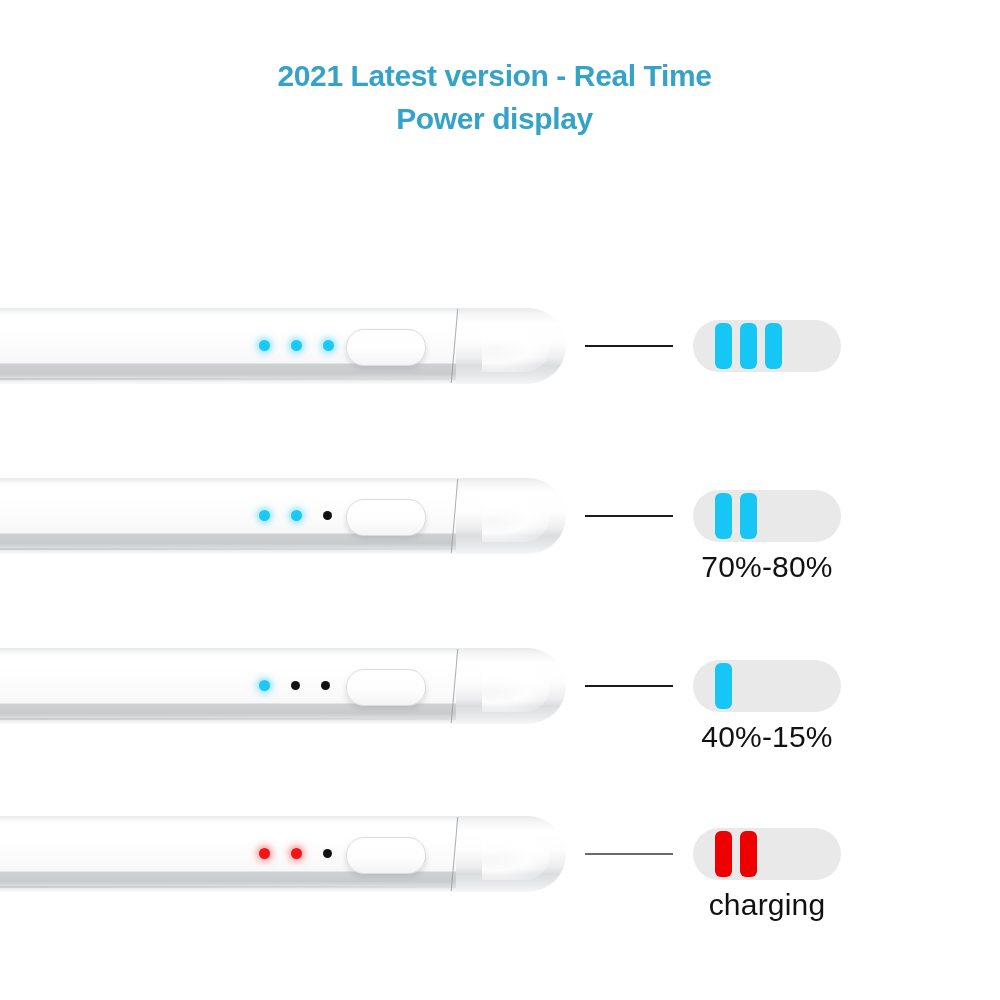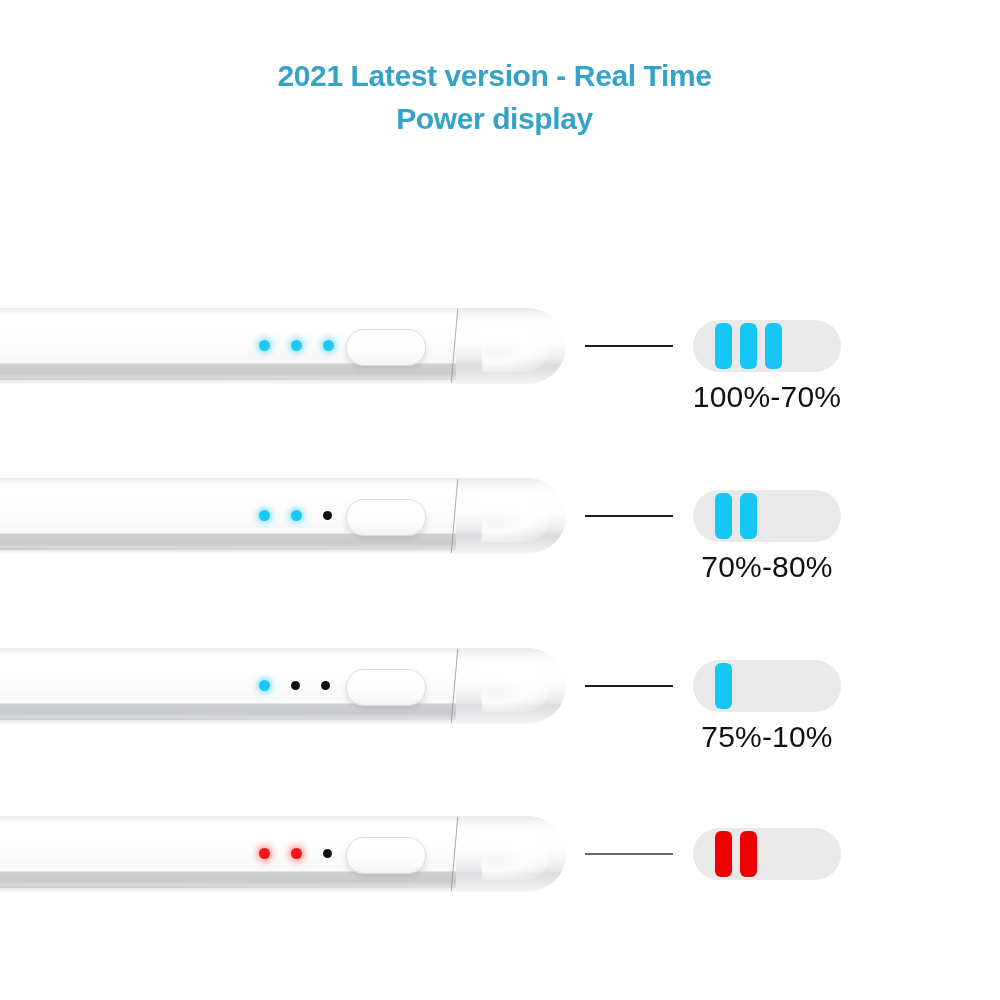--- a/index.html
+++ b/index.html
@@ -231,21 +231,20 @@
           <div class="led on-blue"></div>
         </div>
         <div class="pen-button"></div>
       </div>
       <div class="connector"></div>
       <div class="badge">
         <div class="bar cyan"></div>
         <div class="bar cyan"></div>
         <div class="bar cyan"></div>
       </div>
-      <div class="caption">100%-70%</div>
     </div>
     <div class="row" style="top: 470px;">
       <div class="pen">
         <div class="pen-barrel"></div>
         <div class="pen-gloss"></div>
         <div class="pen-underline"></div>
         <div class="pen-cap"></div>
         <div class="pen-cap-gloss"></div>
         <div class="pen-seam"></div>
         <div class="led-group">
@@ -274,21 +273,21 @@
           <div class="led on-blue"></div>
           <div class="led off"></div>
           <div class="led off"></div>
         </div>
         <div class="pen-button"></div>
       </div>
       <div class="connector"></div>
       <div class="badge">
         <div class="bar cyan"></div>
       </div>
-      <div class="caption">75%-10%</div>
+      <div class="caption">40%-15%</div>
     </div>
     <div class="row" style="top: 808px;">
       <div class="pen">
         <div class="pen-barrel"></div>
         <div class="pen-gloss"></div>
         <div class="pen-underline"></div>
         <div class="pen-cap"></div>
         <div class="pen-cap-gloss"></div>
         <div class="pen-seam"></div>
         <div class="led-group">
@@ -296,14 +295,15 @@
           <div class="led on-red"></div>
           <div class="led off"></div>
         </div>
         <div class="pen-button"></div>
       </div>
       <div class="connector gray"></div>
       <div class="badge">
         <div class="bar red"></div>
         <div class="bar red"></div>
       </div>
+      <div class="caption">charging</div>
     </div>
   </div>
 
 </body></html>

